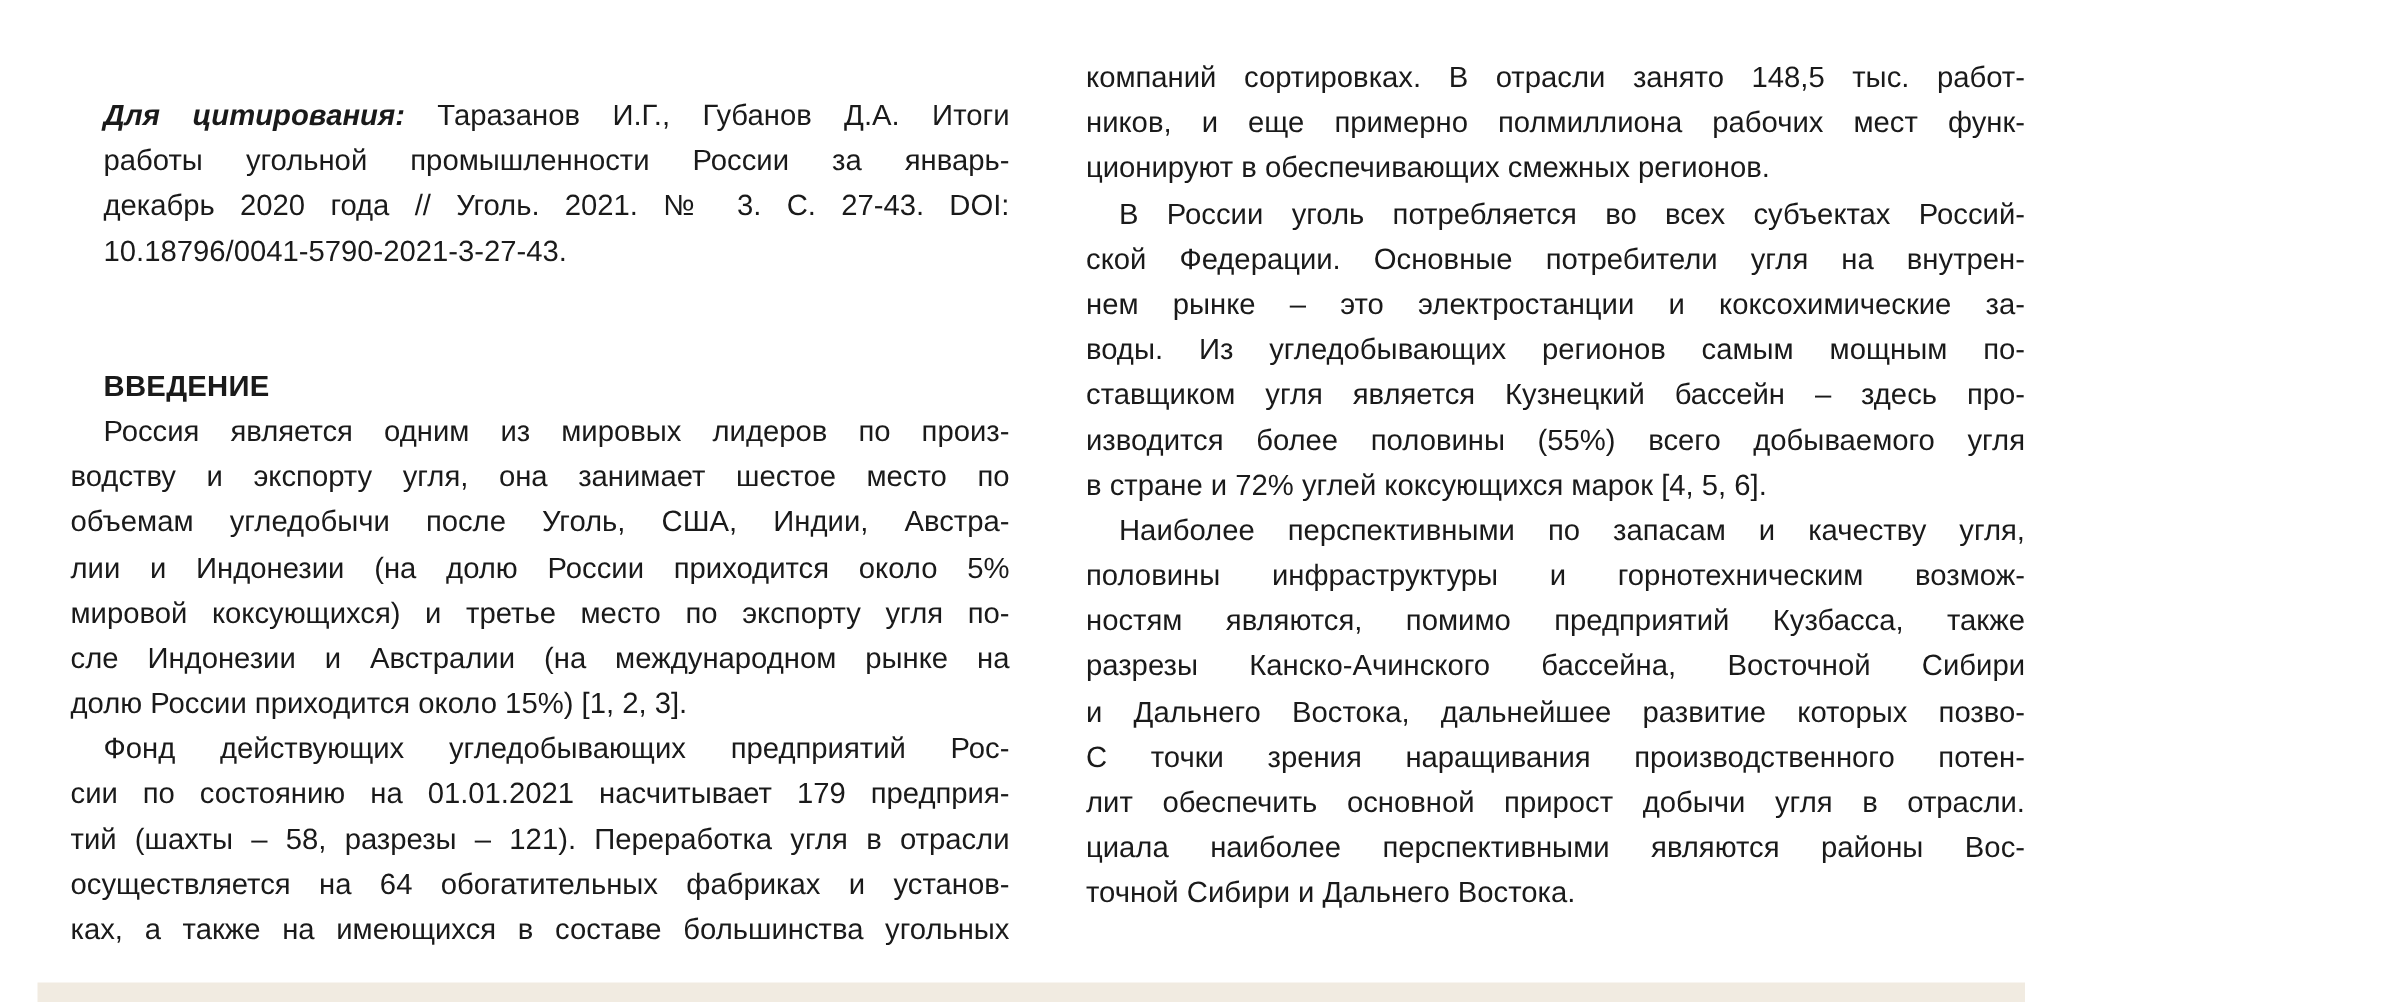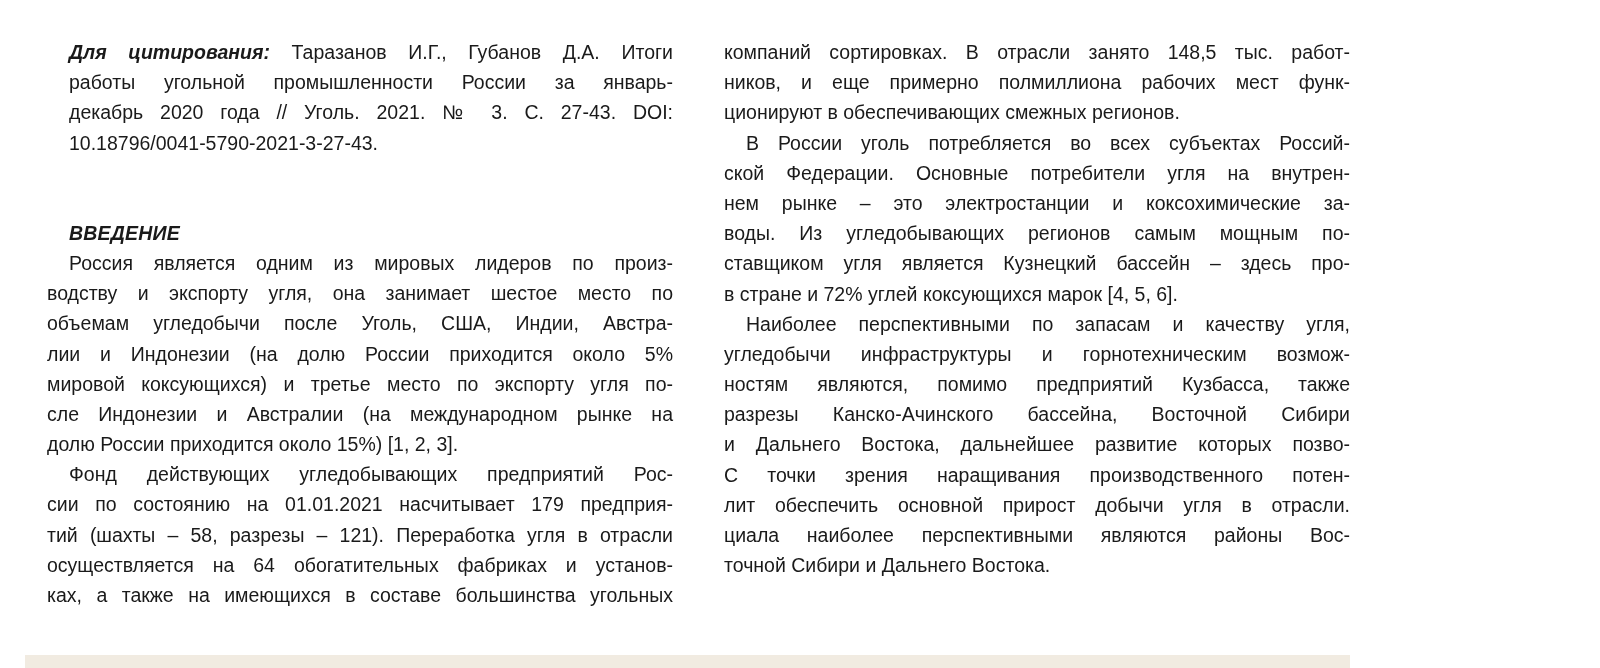--- a/index.html
+++ b/index.html
@@ -4,26 +4,26 @@
 <style>
   html, body { margin: 0; padding: 0; background: #ffffff; }
   body { width: 1600px; height: 668px; position: relative; overflow: hidden;
          font-family: "Liberation Sans", "DejaVu Sans", sans-serif; color: #1a1a1a; }
   .col { position: absolute; top: 37px; font-size: 19.5px; line-height: 30.2px; }
   .col-left { left: 47px; width: 626px; }
   .col-right { left: 724px; width: 626px; }
   .line { display: block; white-space: nowrap; height: 30.2px; text-align: justify; text-align-last: justify; }
   .line.last { text-align-last: left; }
   .indent { padding-left: 22px; }
-  .citation { padding-left: 22px; }
+  .citation { padding-left: 22px; margin-top: 25px; }
   .citation .line { text-align-last: justify; }
   .citation .line.last { text-align-last: left; }
   .cite-label { font-weight: bold; font-style: italic; }
   .gap { height: 60px; }
-  .heading { font-weight: bold; padding-left: 22px; height: 30.2px; display: block; letter-spacing: 0.2px; font-style: italic; }
+  .heading { font-weight: bold; padding-left: 22px; height: 30.2px; display: block; letter-spacing: 0.2px; }
   .bottom-band { position: absolute; left: 25px; top: 655px; width: 1325px; height: 13px; background: #f1ebe1; }
 </style>
 </head>
 <body>
 
 <div class="col col-left">
   <div class="citation">
     <span class="line"><span class="cite-label">Для цитирования:</span><span> Таразанов И.Г., Губанов Д.А. Итоги</span></span>
     <span class="line">работы угольной промышленности России за январь-</span>
     <span class="line">декабрь 2020 года // Уголь. 2021. № 3. С. 27-43. DOI:</span>
@@ -54,25 +54,26 @@
     <span class="line">компаний сортировках. В отрасли занято 148,5 тыс. работ-</span>
     <span class="line">ников, и еще примерно полмиллиона рабочих мест функ-</span>
     <span class="line last">ционируют в обеспечивающих смежных регионов.</span>
   </div>
   <div>
     <span class="line indent">В России уголь потребляется во всех субъектах Россий-</span>
     <span class="line">ской Федерации. Основные потребители угля на внутрен-</span>
     <span class="line">нем рынке – это электростанции и коксохимические за-</span>
     <span class="line">воды. Из угледобывающих регионов самым мощным по-</span>
     <span class="line">ставщиком угля является Кузнецкий бассейн – здесь про-</span>
+    <span class="line">изводится более половины (55%) всего добываемого угля</span>
     <span class="line last">в стране и 72% углей коксующихся марок [4, 5, 6].</span>
   </div>
   <div>
     <span class="line indent">Наиболее перспективными по запасам и качеству угля,</span>
-    <span class="line">угледобычи инфраструктуры и горнотехническим возмож-</span>
+    <span class="line">половины инфраструктуры и горнотехническим возмож-</span>
     <span class="line">ностям являются, помимо предприятий Кузбасса, также</span>
     <span class="line">разрезы Канско-Ачинского бассейна, Восточной Сибири</span>
     <span class="line">и Дальнего Востока, дальнейшее развитие которых позво-</span>
     <span class="line">С точки зрения наращивания производственного потен-</span>
     <span class="line">лит обеспечить основной прирост добычи угля в отрасли.</span>
     <span class="line">циала наиболее перспективными являются районы Вос-</span>
     <span class="line last">точной Сибири и Дальнего Востока.</span>
   </div>
 </div>
 

